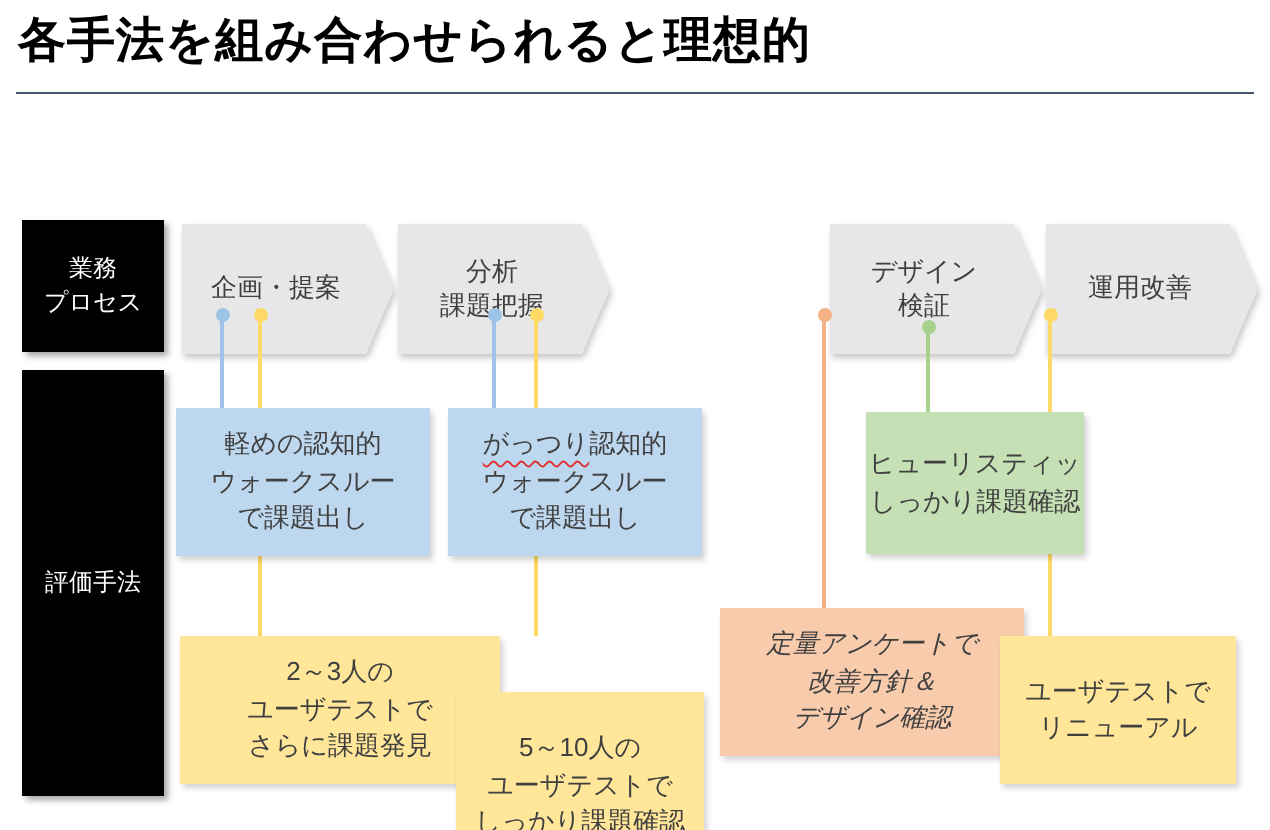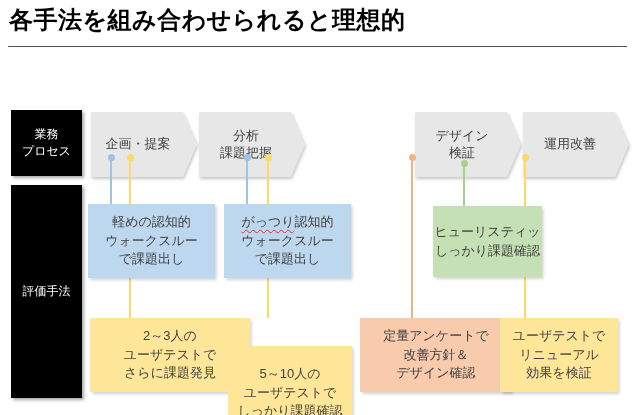--- a/index.html
+++ b/index.html
@@ -65,21 +65,21 @@
   .mb span { display:block; }
   .fill-blue   { background:#BDD7EE; }
   .fill-yellow { background:#FFE699; }
   .fill-green  { background:#C5E0B4; }
   .fill-orange { background:#F8CBAD; }
   .mb1 { left:88px;  top:204px; width:127px; height:74px; }
   .mb2 { left:224px; top:204px; width:127px; height:74px;justify-content:center; }
   .mb3 { left:433px; top:206px; width:109px; height:71px; }
   .mb4 { left:90px;  top:318px; width:160px; height:74px;text-align:center; }
   .mb5 { left:228px; top:318px; width:124px; height:94px;margin-top:28px; }
-  .mb6 { left:360px; top:318px; width:152px; height:74px; }
+  .mb6 { left:360px; top:304px; width:152px; height:74px;font-style:italic; }
   .mb7 { left:500px; top:318px; width:118px; height:74px; }
   .wavy-inline { display:inline !important; }
   .wavy {
     display:inline !important;
     text-decoration:underline; text-decoration-style:wavy;
     text-decoration-color:#E03131; text-decoration-thickness:1px;
     text-underline-offset:3px;
   }
 </style>
 </head>
@@ -176,16 +176,15 @@
 
   <div class="mb fill-orange mb6">
     <span>定量アンケートで</span>
     <span>改善方針＆</span>
     <span>デザイン確認</span>
   </div>
 
   <div class="mb fill-yellow mb7">
     <span>ユーザテストで</span>
     <span>リニューアル</span>
-    <span>効果を検証</span>
   </div>
 
 </div>
 
 </body></html>

